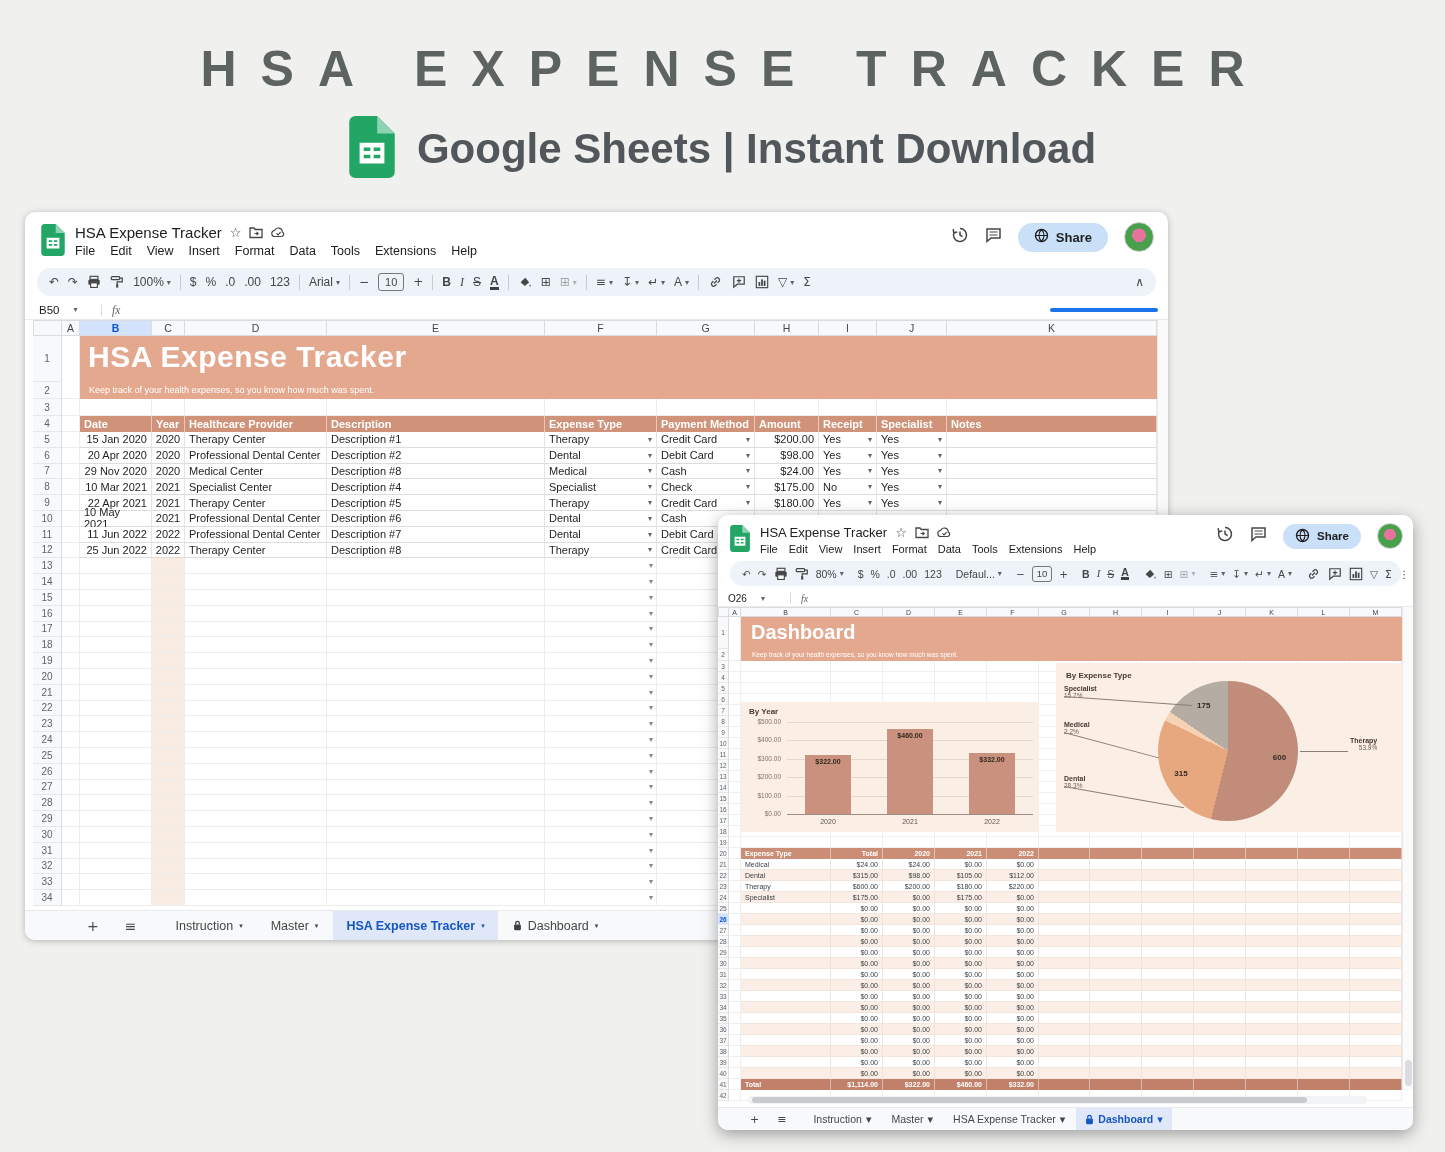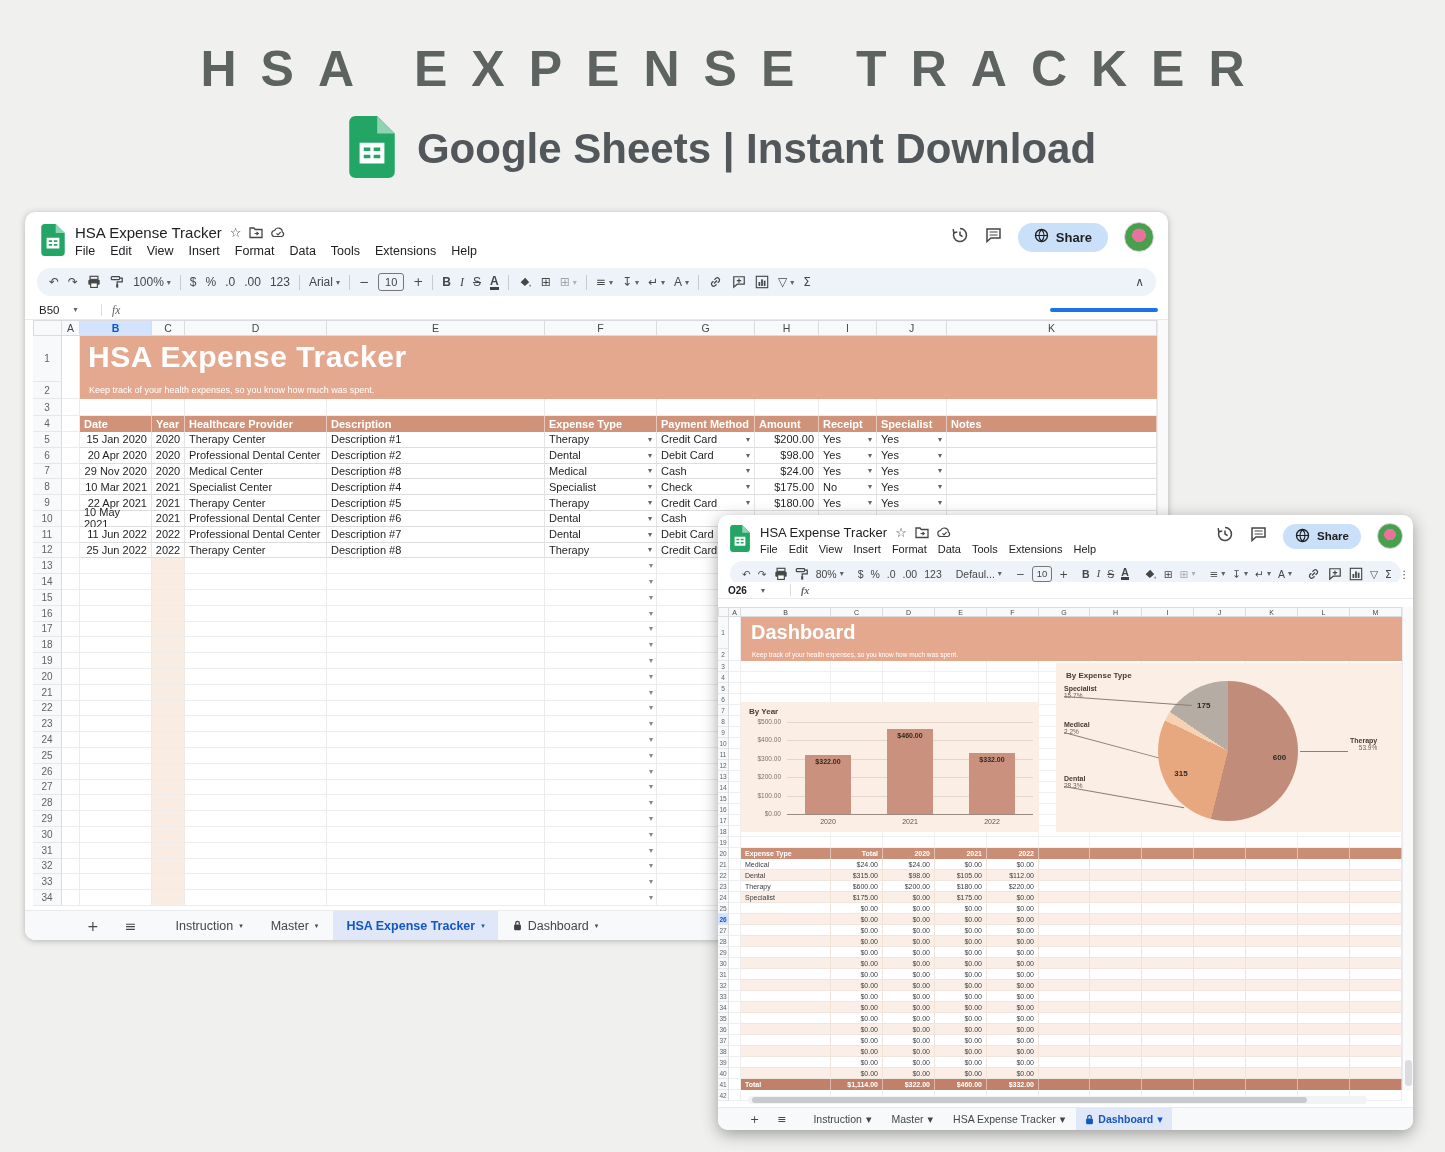--- a/index.html
+++ b/index.html
@@ -47,21 +47,21 @@
   #win2 .fsbox { height:16px; font-size:9.5px; padding:0 4px; }
   .b { font-weight:700; } .i { font-style:italic; font-family:"Liberation Serif", serif; }
   .strike { text-decoration:line-through; }
   .tcolor { font-weight:700; border-bottom:3px solid #3c4043; line-height:1; }
   .dim { opacity:.45; }
   .tright { margin-left:auto; color:#444746; }
   .tico svg { display:block; }
 
   .fxbar { position:absolute; left:0; right:0; display:flex; align-items:center; border-bottom:1px solid #e8eaed; background:#fff; }
   #win1 .fxbar { top:88px; height:20px; padding:0 14px; font-size:11.5px; }
-  #win2 .fxbar { top:67px; height:17px; padding:0 10px; font-size:10px;font-weight:bold; }
+  #win2 .fxbar { top:75px; height:17px; padding:0 10px; font-size:10px; }
   .namebox { min-width:52px; color:#202124; display:flex; gap:14px; align-items:center; }
   .fxdiv { width:1px; height:12px; background:#dadce0; margin:0 10px; }
   .fx { font-style:italic; font-family:"Liberation Serif", serif; color:#5f6368; }
   .progress { position:absolute; background:#1a73e8; border-radius:2px; }
   #win1 .progress { right:10px; top:96px; width:108px; height:4px; }
 
   
   .colhdr { position:absolute; display:flex; background:#f8f9fa; }
   #win1 .colhdr { left:8px; top:108px; height:16px; }
   #win2 .colhdr { left:0; top:92px; height:10px; }

